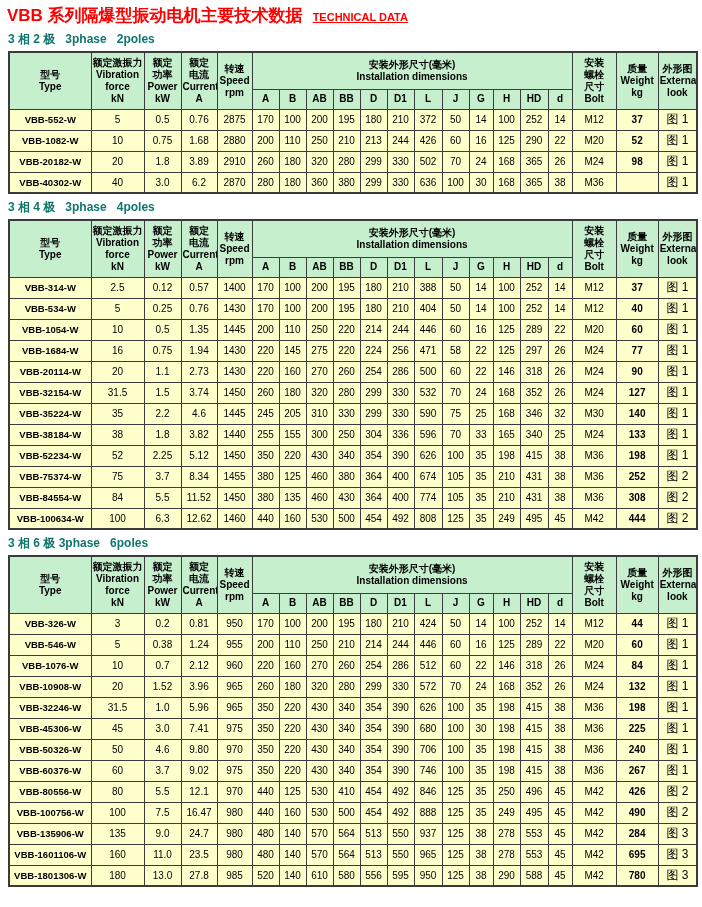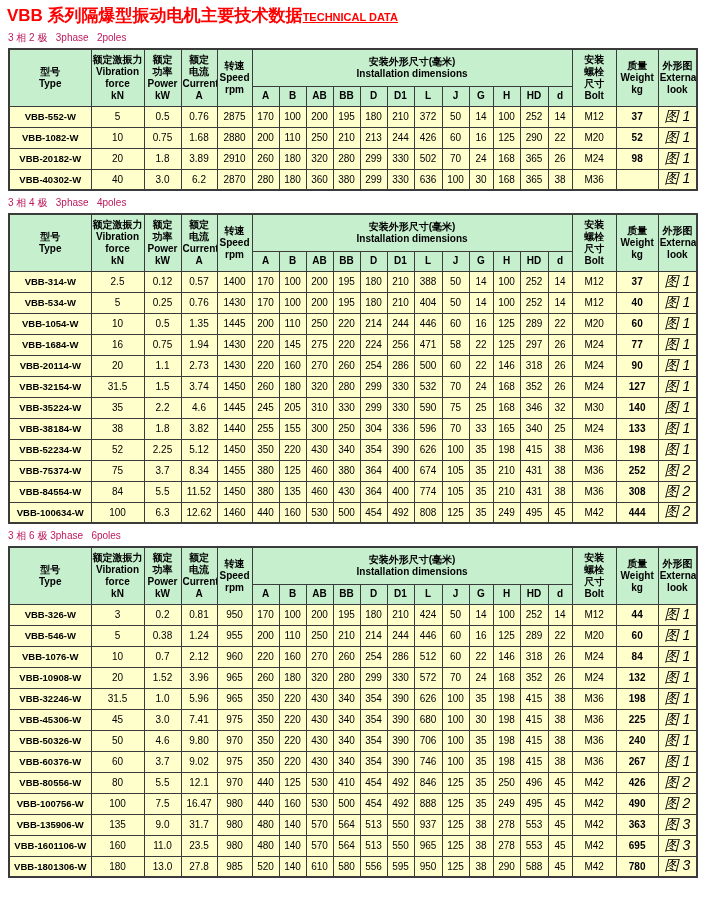--- a/index.html
+++ b/index.html
@@ -6,34 +6,34 @@
   html, body { margin: 0; padding: 0; background: #ffffff; }
   body {
     width: 702px; height: 907px;
     font-family: "Liberation Sans", "DejaVu Sans", sans-serif;
     color: #000;
     overflow: hidden;
   }
   .page { padding: 3px 7px 0 7px; }
 
   .page-title {
-    display: flex; align-items: baseline; 
+    display: flex; align-items: baseline; gap: 10px;
     margin: 1px 0 4px 0;
   }
   .title-cn {
     color: #ff0000; font-weight: bold; font-size: 17px;
     letter-spacing: 0px; white-space: nowrap;
   }
   .title-en {
     color: #ff0000; font-weight: bold; font-size: 11px;
     text-decoration: underline; white-space: nowrap;
   }
 
   .section-title {
-    font-size: 10px; font-weight: normal; color: #be185d;
+    font-size: 12px; font-weight: bold; color: #0f766e;
     margin: 5px 0 3px 1px; white-space: pre;
   }
   .section-title.first { margin-top: 0; }
 
   table.spec {
     border-collapse: collapse; table-layout: fixed;
     width: 688px; margin-left: 1px;
     border: 2px solid #3b3b3b;
   }
   table.spec th, table.spec td {
@@ -49,21 +49,21 @@
   }
   table.spec thead th.group { height: 37px; text-align: center; }
   table.spec thead tr.dims-row th { height: 20px; font-size: 10px; }
   table.spec tbody td {
     background: #ffffcc;
     font-size: 10px; height: 21px;
     font-weight: normal;
   }
   table.spec tbody td.model { font-weight: bold; font-size: 9.5px; }
   table.spec tbody td.weight { font-weight: bold; }
-  table.spec tbody td.look { font-size: 14px; font-style: italic; }
+  table.spec tbody td.look { font-size: 12px; }
 </style>
 </head>
 <body>
 
 <div class="page">
 
   <div class="page-title">
     <span class="title-cn">VBB 系列隔爆型振动电机主要技术数据</span>
     <span class="title-en">TECHNICAL DATA</span>
   </div>
@@ -859,36 +859,36 @@
           <td>495</td>
           <td>45</td>
           <td>M42</td>
           <td class="weight">490</td>
           <td class="look">图 2</td>
         </tr>
         <tr>
           <td class="model">VBB-135906-W</td>
           <td>135</td>
           <td>9.0</td>
-          <td>31.7</td>
+          <td>24.7</td>
           <td>980</td>
           <td>480</td>
           <td>140</td>
           <td>570</td>
           <td>564</td>
           <td>513</td>
           <td>550</td>
           <td>937</td>
           <td>125</td>
           <td>38</td>
           <td>278</td>
           <td>553</td>
           <td>45</td>
           <td>M42</td>
-          <td class="weight">363</td>
+          <td class="weight">284</td>
           <td class="look">图 3</td>
         </tr>
         <tr>
           <td class="model">VBB-1601106-W</td>
           <td>160</td>
           <td>11.0</td>
           <td>23.5</td>
           <td>980</td>
           <td>480</td>
           <td>140</td>

